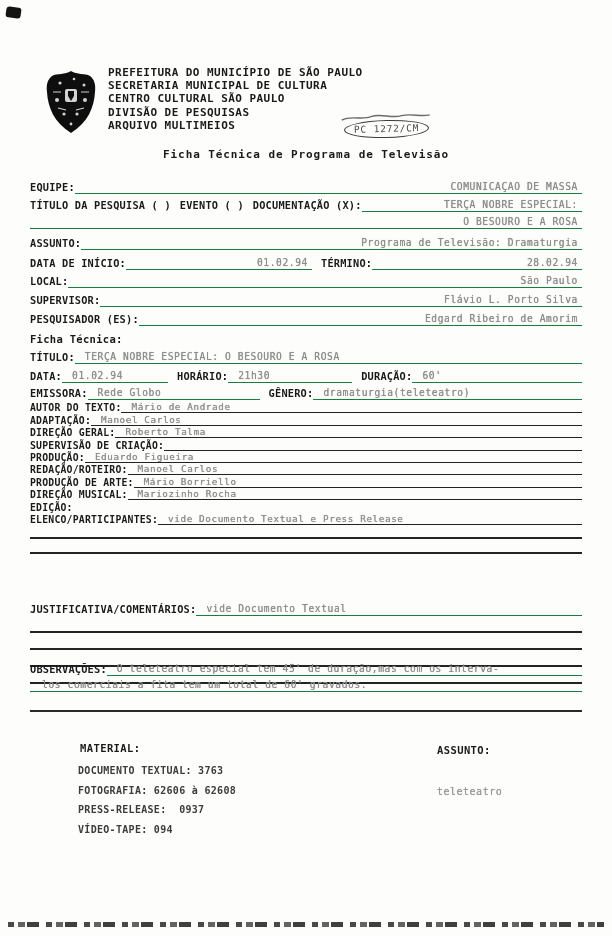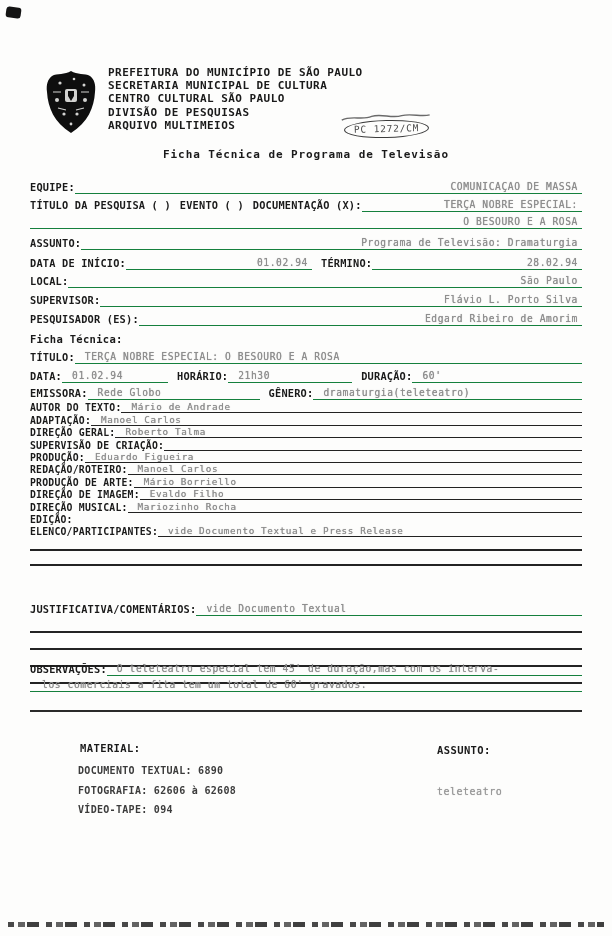--- a/index.html
+++ b/index.html
@@ -177,24 +177,20 @@
     </div>
     <div class="crow">
       <span class="lbl">REDAÇÃO/ROTEIRO:</span>
       <span class="val fill">Manoel Carlos</span>
     </div>
     <div class="crow">
       <span class="lbl">PRODUÇÃO DE ARTE:</span>
       <span class="val fill">Mário Borriello</span>
     </div>
     <div class="crow">
-      <span class="lbl">DIREÇÃO DE IMAGEM:</span>
-      <span class="val fill">Evaldo Filho</span>
-    </div>
-    <div class="crow">
       <span class="lbl">DIREÇÃO MUSICAL:</span>
       <span class="val fill">Mariozinho Rocha</span>
     </div>
     <div class="crow">
       <span class="lbl">EDIÇÃO:</span>
     </div>
     <div class="crow">
       <span class="lbl">ELENCO/PARTICIPANTES:</span>
       <span class="val fill">vide Documento Textual e Press Release</span>
     </div>
@@ -220,22 +216,23 @@
     </div>
     <div class="row h16">
       <span class="val fill" style="padding-left:12px;">los comerciais a fita tem um total de 60' gravados.</span>
     </div>
   </div>
 
   <div class="single-rule"></div>
 
   <div class="footer">
     <div class="mat-head">MATERIAL:</div>
-    <div class="mat-item"><span>DOCUMENTO TEXTUAL:</span> <span class="mval">6890</span></div>
+    <div class="mat-item"><span>DOCUMENTO TEXTUAL:</span> <span class="mval">3763</span></div>
     <div class="mat-item"><span>FOTOGRAFIA:</span> <span class="mval">62606 à 62608</span></div>
+    <div class="mat-item"><span>PRESS-RELEASE:</span>  <span class="mval">0937</span></div>
     <div class="mat-item"><span>VÍDEO-TAPE:</span> <span class="mval">094</span></div>
   </div>
   <div class="assunto-head">ASSUNTO:</div>
   <div class="assunto-val">teleteatro</div>
 
   <div class="bottom-noise"></div>
 
 </div>
 
 </body></html>

